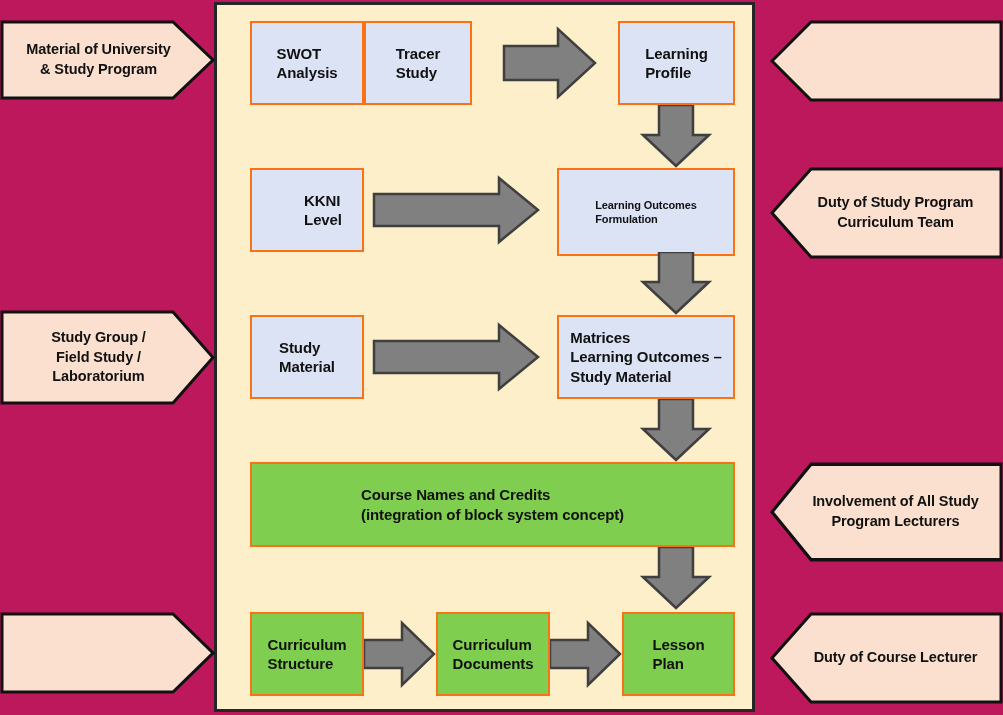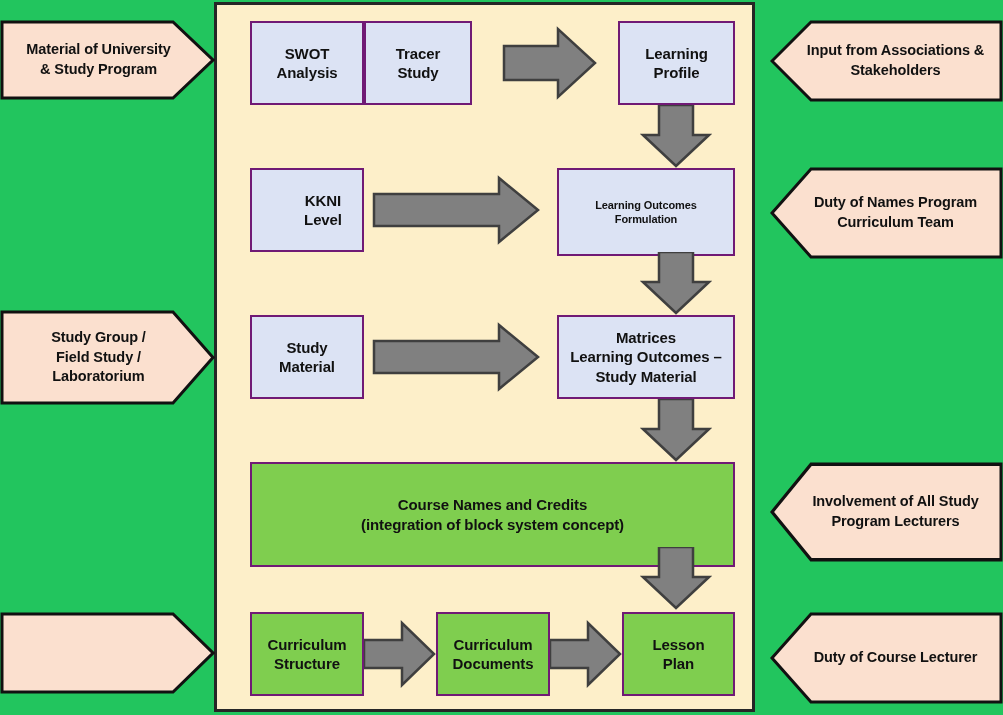--- a/index.html
+++ b/index.html
@@ -7,45 +7,45 @@
     padding: 0;
     background: #ffffff;
   }
   body {
     font-family: "Liberation Sans", sans-serif;
   }
   #stage {
     position: relative;
     width: 1003px;
     height: 715px;
-    background: #22c55e;
+    background: #be185d;
     overflow: hidden;
   }
 
   
   .container-panel {
     position: absolute;
     left: 214px;
     top: 2px;
     width: 541px;
     height: 710px;
     background: #fdefc9;
     border: 3px solid #262626;
     box-sizing: border-box;
   }
 
   
   .node {
     position: absolute;
     box-sizing: border-box;
-    border: 2px solid #701a75;
+    border: 2px solid #f97316;
     display: flex;
     align-items: center;
     justify-content: center;
-    text-align: center;
+    text-align: left;
     font-weight: bold;
     color: #111111;
     line-height: 1.28;
     letter-spacing: -0.1px;
   }
   .node.blue  { background: #dce3f4; }
   .node.green { background: #7fce4f; }
 
   .node-text { display: block; padding: 0 4px; }
 
@@ -107,29 +107,27 @@
   <div class="callout left" style="left:0px; top:612px; width:215px; height:82px; font-size:14.5px;">
     <svg class="shape-svg" viewBox="0 0 215 82" preserveAspectRatio="none">
       <polygon points="2,2 173,2 213,41 173,80 2,80" fill="#fbe0cf" stroke="#111111" stroke-width="3" stroke-linejoin="miter"></polygon>
     </svg>
   </div>
 
   <div class="callout right" style="left:770px; top:20px; width:233px; height:82px; font-size:14.5px;">
     <svg class="shape-svg" viewBox="0 0 233 82" preserveAspectRatio="none">
       <polygon points="41,2 231,2 231,80 41,80 2,41" fill="#fbe0cf" stroke="#111111" stroke-width="3" stroke-linejoin="miter"></polygon>
     </svg>
-    <span class="label" style="white-space:pre-line;">Input from Associations &amp;
-Stakeholders</span>
   </div>
 
   <div class="callout right" style="left:770px; top:167px; width:233px; height:92px; font-size:14.5px;">
     <svg class="shape-svg" viewBox="0 0 233 92" preserveAspectRatio="none">
       <polygon points="41,2 231,2 231,90 41,90 2,46" fill="#fbe0cf" stroke="#111111" stroke-width="3" stroke-linejoin="miter"></polygon>
     </svg>
-    <span class="label" style="white-space:pre-line;">Duty of Names Program
+    <span class="label" style="white-space:pre-line;">Duty of Study Program
 Curriculum Team</span>
   </div>
 
   <div class="callout right" style="left:770px; top:462px; width:233px; height:100px; font-size:14.5px;">
     <svg class="shape-svg" viewBox="0 0 233 88" preserveAspectRatio="none">
       <polygon points="41,2 231,2 231,86 41,86 2,44" fill="#fbe0cf" stroke="#111111" stroke-width="3" stroke-linejoin="miter"></polygon>
     </svg>
     <span class="label" style="white-space:pre-line;">Involvement of All Study
 Program Lecturers</span>
   </div>
@@ -206,21 +204,21 @@
 Learning Outcomes –
 Study Material</span>
   </div>
 
   <div class="arrow" style="left:640px; top:399px; width:72px; height:63px;">
     <svg width="72" height="63" viewBox="0 0 72 63">
       <polygon points="19,0 53,0 53,30 69,30 36,61 3,30 19,30" fill="#808080" stroke="#3f3f3f" stroke-width="2.5" stroke-linejoin="miter"></polygon>
     </svg>
   </div>
 
-  <div class="node green" style="left:250px; top:462px; width:485px; height:105px; font-size:15px;">
+  <div class="node green" style="left:250px; top:462px; width:485px; height:85px; font-size:15px;">
     <span class="node-text" style="white-space:pre-line;">Course Names and Credits
 (integration of block system concept)</span>
   </div>
 
   <div class="arrow" style="left:640px; top:547px; width:72px; height:63px;">
     <svg width="72" height="63" viewBox="0 0 72 63">
       <polygon points="19,0 53,0 53,30 69,30 36,61 3,30 19,30" fill="#808080" stroke="#3f3f3f" stroke-width="2.5" stroke-linejoin="miter"></polygon>
     </svg>
   </div>
 

